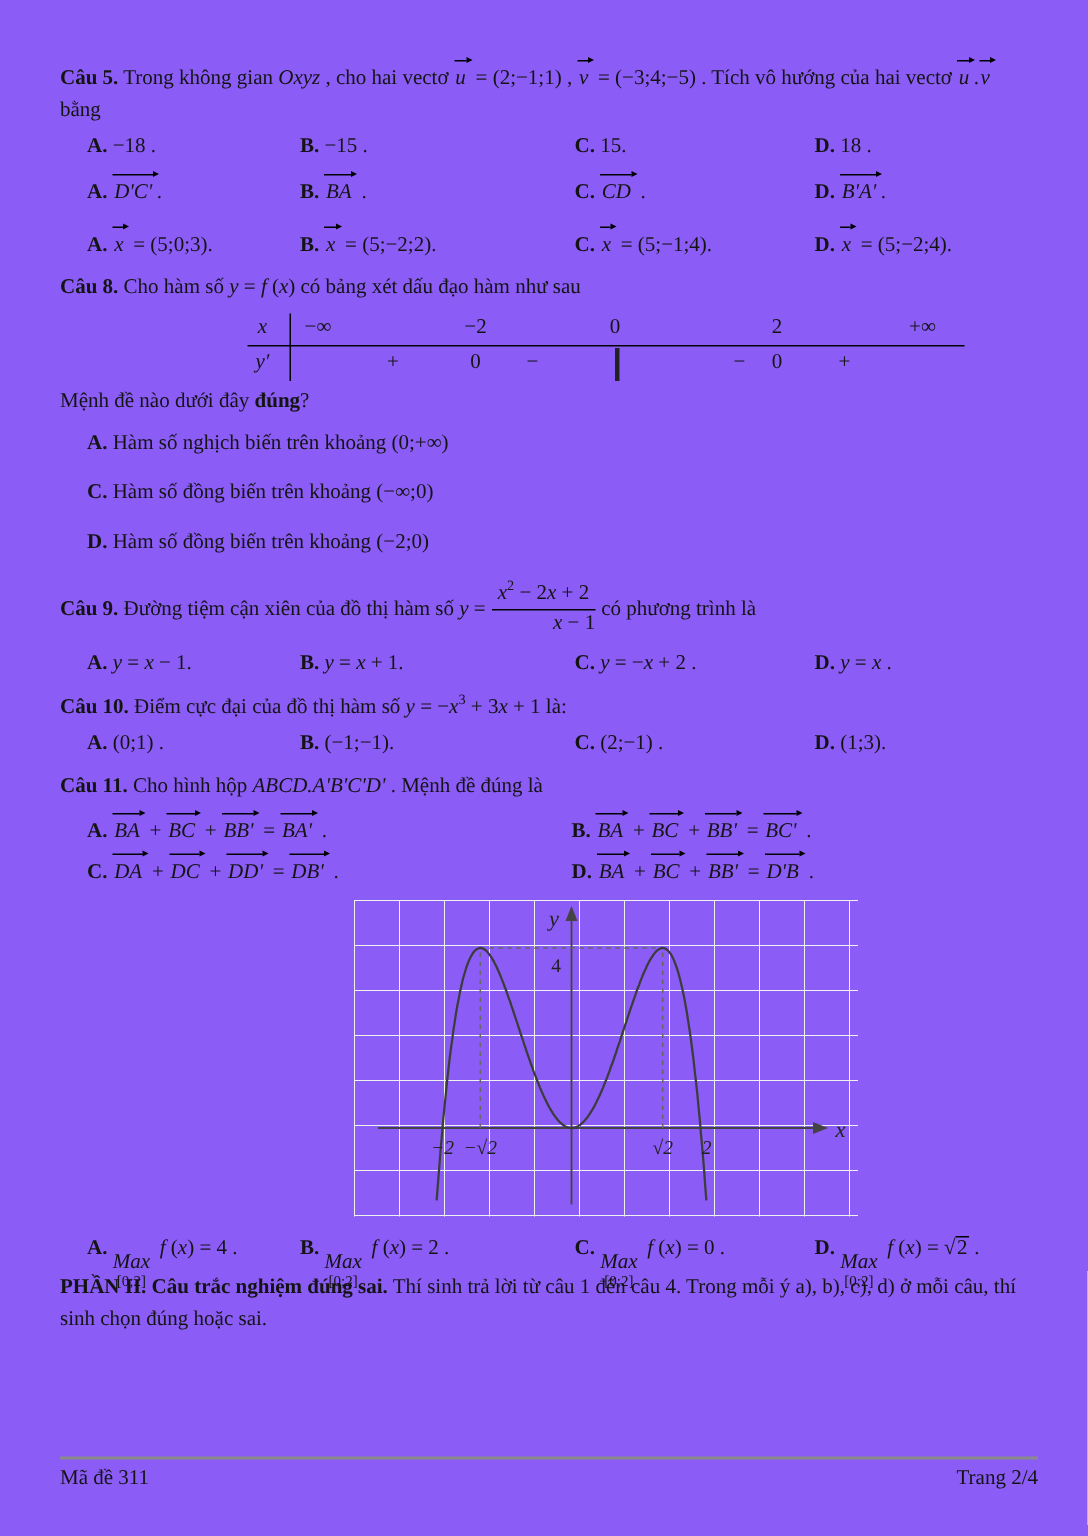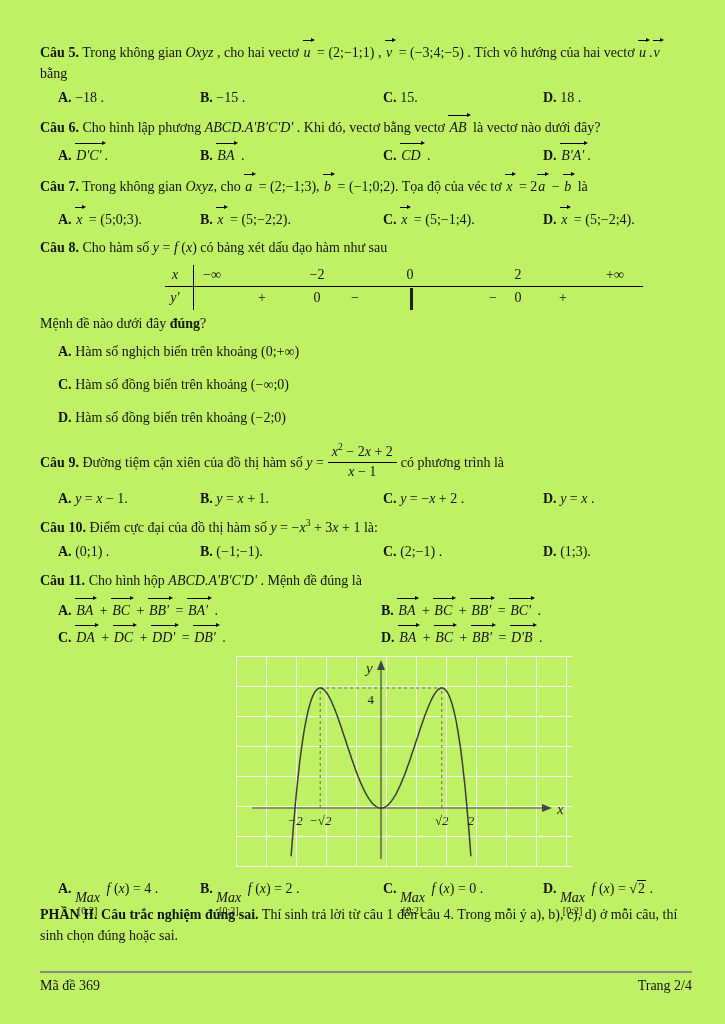--- a/index.html
+++ b/index.html
@@ -1,19 +1,19 @@
 <!DOCTYPE html>
 <html lang="vi"><head>
 <meta charset="utf-8">
 <style>
   * { margin:0; padding:0; box-sizing:border-box; }
   html,body { background:#e9e9e9; }
   .page {
     position:relative; width:725px; height:1024px; margin:0 auto;
-    background:#bef264; color:#141414;
+    background:#8b5cf6; color:#141414;
     font-family:"Liberation Serif","DejaVu Serif",serif;
     font-size:14px; line-height:1.5; overflow:hidden;
   }
   .content { position:absolute; left:40px; top:36px; width:652px; }
   i { font-style:italic; }
   b { font-weight:bold; }
   sup { font-size:9.5px; line-height:0; vertical-align:super; }
 
   
   .vec { font-style:italic; position:relative; display:inline-block; padding:1px 3px 0 1px; white-space:nowrap; }
@@ -33,21 +33,21 @@
   .sign-table { position:relative; margin:6px 0 2px 125px; width:478px; height:47px; }
   .st-head { position:absolute; left:10px; transform:translateX(-50%); font-style:italic; }
   .st-vline { position:absolute; left:28px; top:1px; width:1px; height:45px; background:#000; }
   .st-hline { position:absolute; left:0; right:0; top:22px; height:1px; background:#000; }
   .st-bar  { position:absolute; left:245px; top:24px; width:3px; height:22px; background:#222; }
   .stc { position:absolute; transform:translateX(-50%); white-space:nowrap; }
   .st-r1 { top:0; } .st-r2 { top:23px; }
 
   
   .frow { display:flex; align-items:center; margin-top:6px; height:46px; }
-  .frac { display:inline-block; text-align:center; vertical-align:middle; margin:0 4px; line-height:1.2; }
+  .frac { display:inline-block; text-align:right; vertical-align:middle; margin:0 4px; line-height:1.2; }
   .frac .fn { display:block; border-bottom:1px solid #000; padding:0 4px 1px; }
   .frac .fd { display:block; padding-top:1px; }
 
   
   .limop { display:inline-flex; flex-direction:column; align-items:center; vertical-align:-9px; line-height:1; margin-right:3px; }
   .limop .op { font-style:italic; }
   .limop .sub { font-size:10px; margin-top:1px; }
 
   .sqrt { white-space:nowrap; }
   .sqrt .r { border-top:1px solid #000; padding:0 1px; }
@@ -82,31 +82,29 @@
       <p class="stem"><b>Câu 5.</b> Trong không gian <i>Oxyz</i> , cho hai vectơ <span class="vec">u</span> = (2;−1;1) , <span class="vec">v</span> = (−3;4;−5) . Tích vô hướng của hai vectơ <span class="vec">u</span>.<span class="vec">v</span> bằng</p>
       <div class="optrow">
         <span class="opt cA"><b>A.</b> −18 .</span>
         <span class="opt cB"><b>B.</b> −15 .</span>
         <span class="opt cC"><b>C.</b> 15.</span>
         <span class="opt cD"><b>D.</b> 18 .</span>
       </div>
     </section>
 
     <section>
-      <p class="stem"><b>Câu 6.</b> Cho hình lập phương <i>ABCD.A'B'C'D'</i> . Khi đó, vectơ bằng vectơ <span class="vec">AB</span> là vectơ nào dưới đây?</p>
       <div class="optrow tall">
         <span class="opt cA"><b>A.</b> <span class="vec">D'C'</span>.</span>
         <span class="opt cB"><b>B.</b> <span class="vec">BA</span> .</span>
         <span class="opt cC"><b>C.</b> <span class="vec">CD</span> .</span>
         <span class="opt cD"><b>D.</b> <span class="vec">B'A'</span>.</span>
       </div>
     </section>
 
     <section>
-      <p class="stem" style="padding-top:2px;"><b>Câu 7.</b> Trong không gian <i>Oxyz</i>, cho <span class="vec">a</span> = (2;−1;3), <span class="vec">b</span> = (−1;0;2).  Tọa độ của véc tơ <span class="vec">x</span> = 2<span class="vec">a</span> − <span class="vec">b</span> là</p>
       <div class="optrow tall" style="margin-top:8px;">
         <span class="opt cA"><b>A.</b> <span class="vec">x</span> = (5;0;3).</span>
         <span class="opt cB"><b>B.</b> <span class="vec">x</span> = (5;−2;2).</span>
         <span class="opt cC"><b>C.</b> <span class="vec">x</span> = (5;−1;4).</span>
         <span class="opt cD"><b>D.</b> <span class="vec">x</span> = (5;−2;4).</span>
       </div>
     </section>
 
     <section>
       <p class="stem"><b>Câu 8.</b> Cho hàm số <i>y</i> = <i>f</i> (<i>x</i>)  có bảng xét dấu đạo hàm như sau</p>
@@ -218,16 +216,16 @@
     </section>
 
     <section class="part2">
       <p><b>PHẦN II. Câu trắc nghiệm đúng sai.</b> Thí sinh trả lời từ câu 1 đến câu 4. Trong mỗi ý a), b), c), d) ở mỗi câu, thí sinh chọn đúng hoặc sai.</p>
 
     </section>
 
   </div>
 
   <div class="footer">
-    <span>Mã đề 369</span>
+    <span>Mã đề 311</span>
     <span>Trang 2/4</span>
   </div>
 </div>
 
 </body></html>

